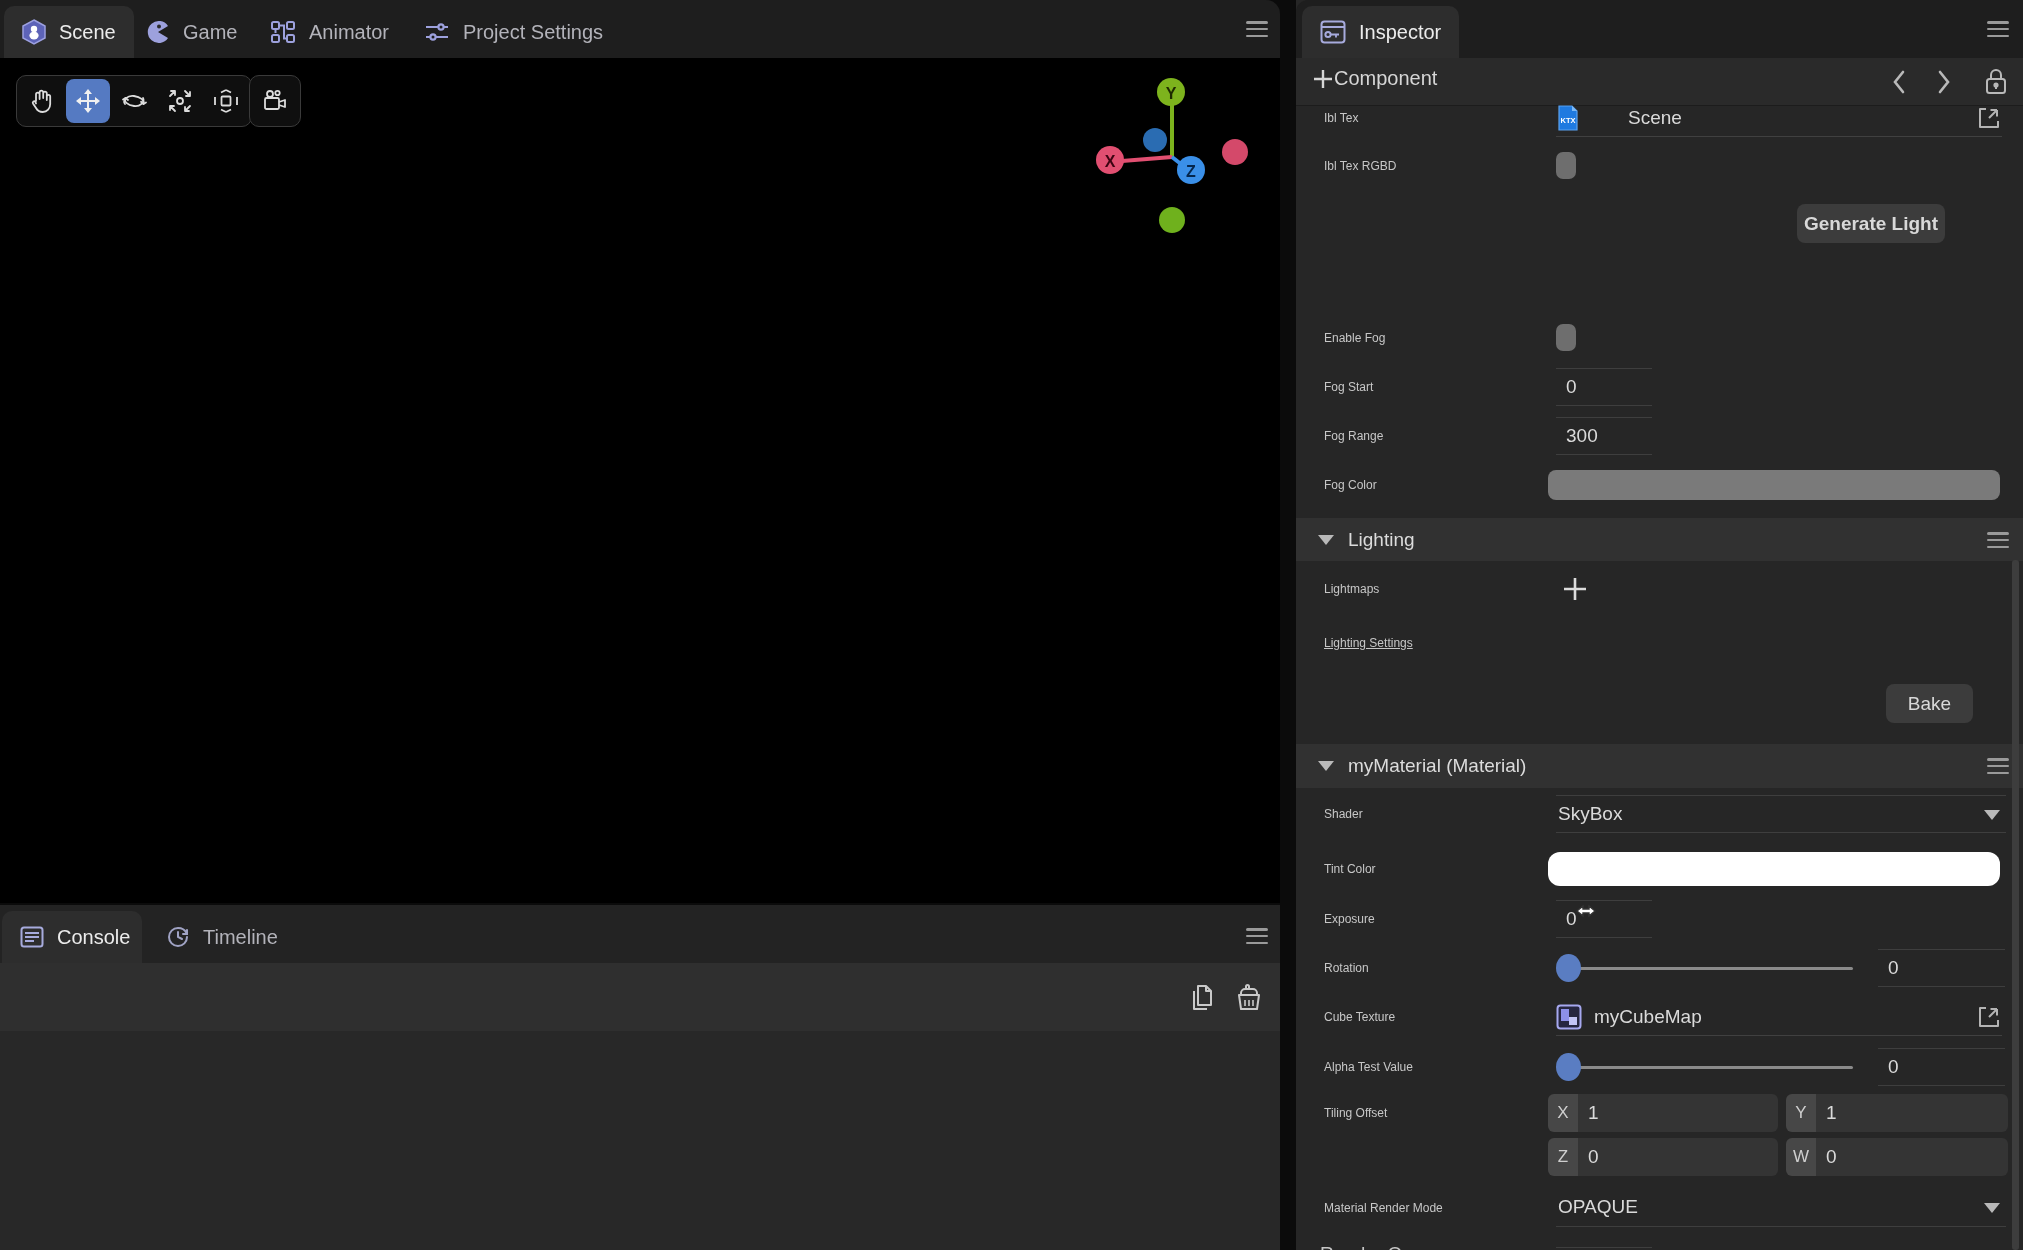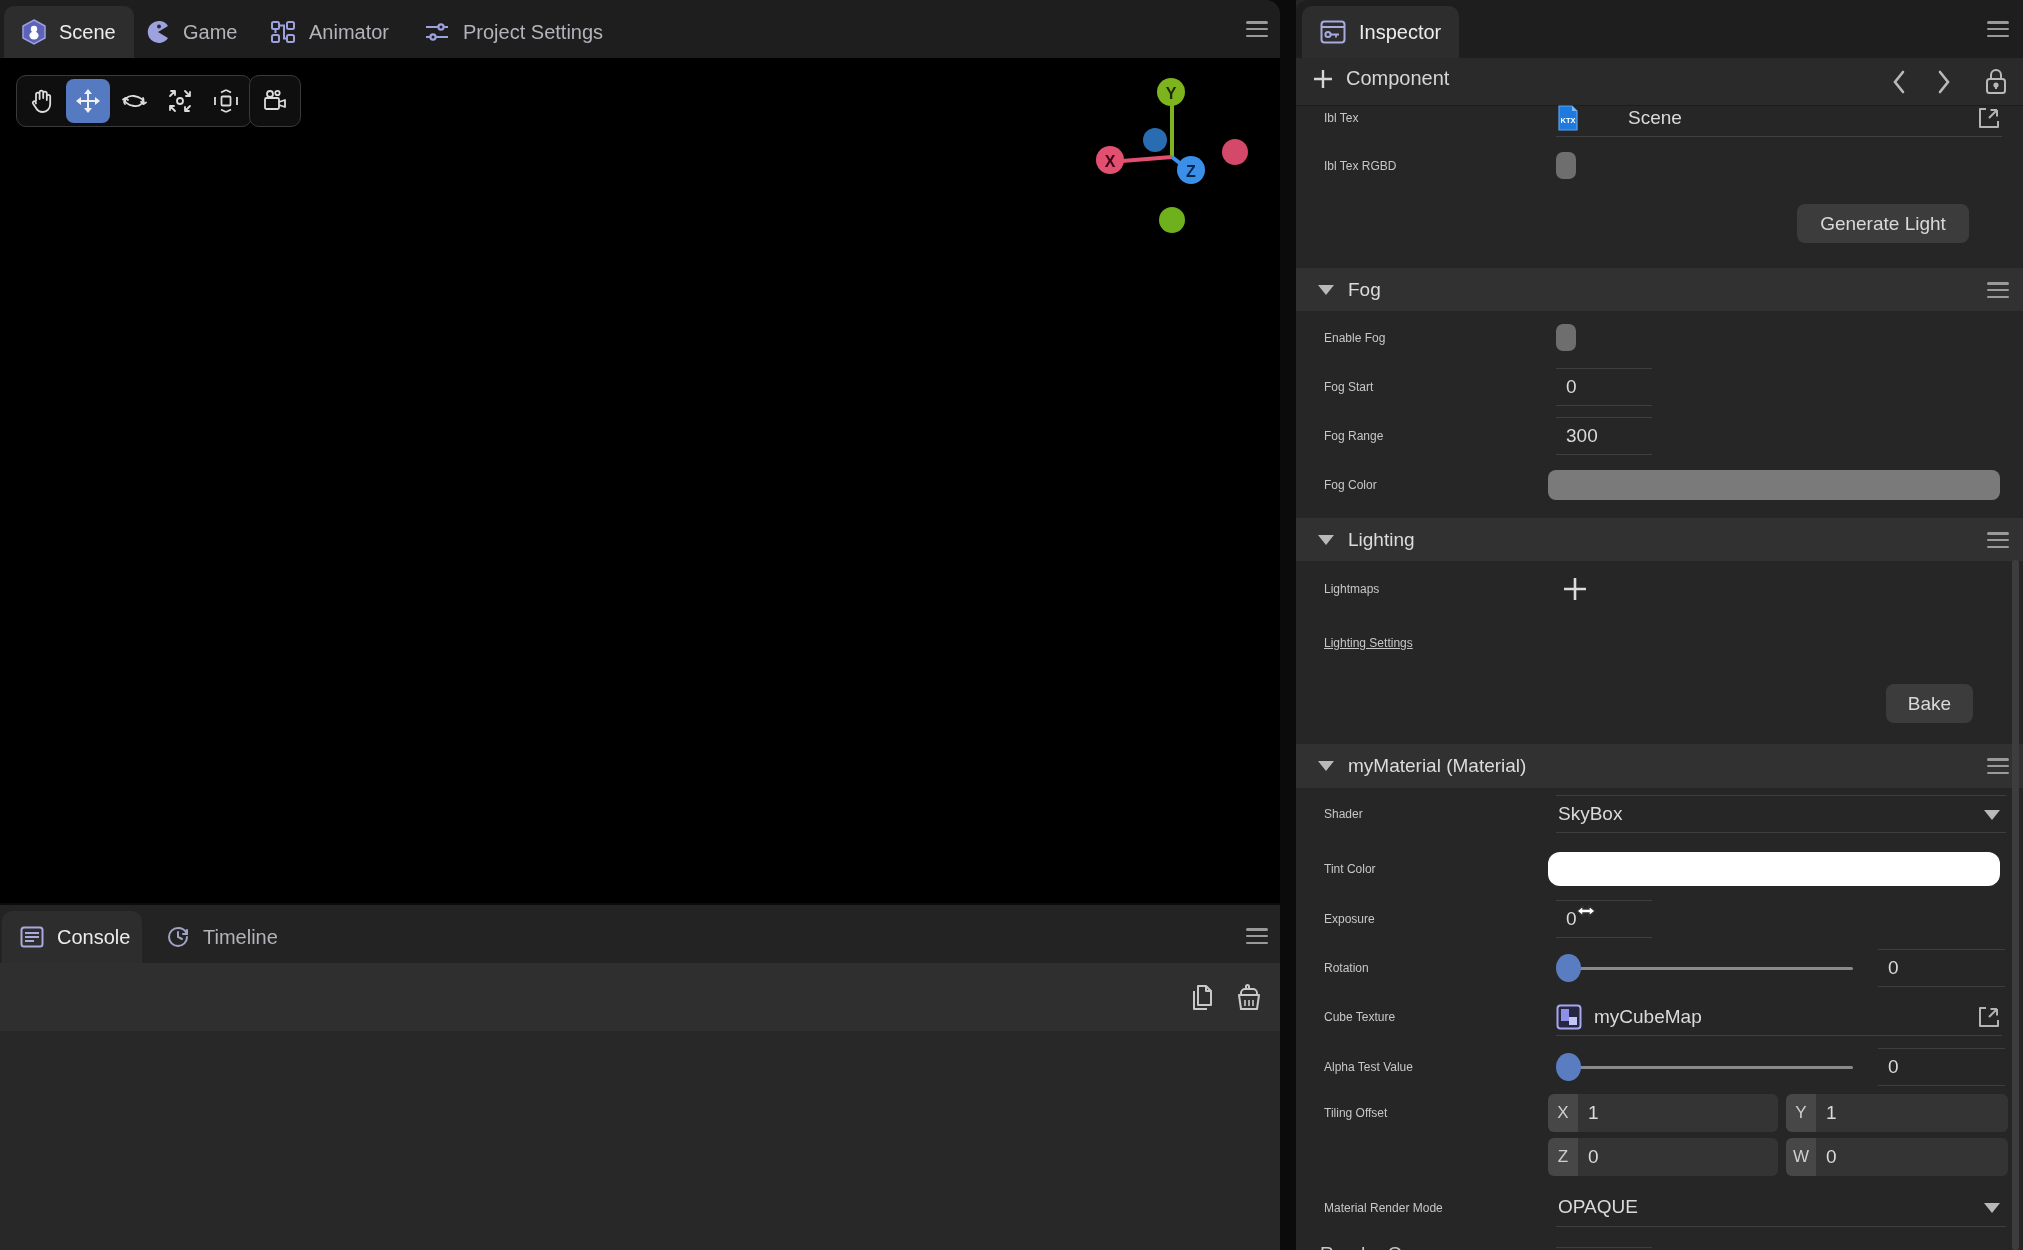--- a/index.html
+++ b/index.html
@@ -249,21 +249,21 @@
         <span>Inspector</span>
       </div>
       <div class="hamburger" style="left:691px; top:21px;">
         <span></span>
           <span></span>
           <span></span>
       </div>
     </div>
 
     <div class="comp-row">
-      <div class="abs" style="left:16px; top:9px; display:flex; align-items:center; gap:12px; font-size:20px; color:#d6d6d6;">
+      <div class="abs" style="left:16px; top:9px; display:flex; align-items:center; gap:0; font-size:20px; color:#d6d6d6;">
         <span>
           <svg width="22" height="22" viewBox="0 0 22 22" stroke="#d6d6d6" stroke-width="2.4">
               <path d="M11 2 V20 M2 11 H20"></path>
             </svg>
         </span>
         <span>Component</span>
       </div>
       <span class="abs" style="left:595px; top:11px;">
         <svg width="16" height="26" viewBox="0 0 16 26" fill="none" stroke="#b9b9b9" stroke-width="2.6" stroke-linecap="round">
             <path d="M12 3 L4 13 L12 23"></path>
@@ -298,31 +298,22 @@
         <svg width="24" height="24" viewBox="0 0 24 24" fill="none" stroke="#b4b4b4" stroke-width="2" stroke-linejoin="round">
           <path d="M10 3 H4 V21 H22 V15"></path>
             <path d="M21 4 L13 12 M21 4 H14.5 M21 4 V10.5"></path>
         </svg>
       </span>
     </div>
 
     <div class="prop-label" style="top:147px;">Ibl Tex RGBD</div>
     <div class="checkbox" style="top:152px;"></div>
 
-    <div class="btn" style="left:501px; top:204px; width:172px; height:39px;">Generate Light</div>
-
-    <div class="sect-header" style="top:268px;">
-      <span class="caret-down" style="margin-left:22px;"></span>
-      <span style="margin-left:14px;">Fog</span>
-      <div class="hamburger" style="left:691px; top:14px;">
-          <span></span>
-          <span></span>
-          <span></span>
-        </div>
-    </div>
+    <div class="btn" style="left:501px; top:204px; width:148px; height:39px;font-weight:bold;">Generate Light</div>
+
 
     <div class="prop-label" style="top:319px;">Enable Fog</div>
     <div class="checkbox" style="top:324px;"></div>
 
     <div class="prop-label" style="top:368px;">Fog Start</div>
     <div class="num-box hairbox" style="top:368px;">0</div>
 
     <div class="prop-label" style="top:417px;">Fog Range</div>
     <div class="num-box hairbox" style="top:417px;">300</div>
 

